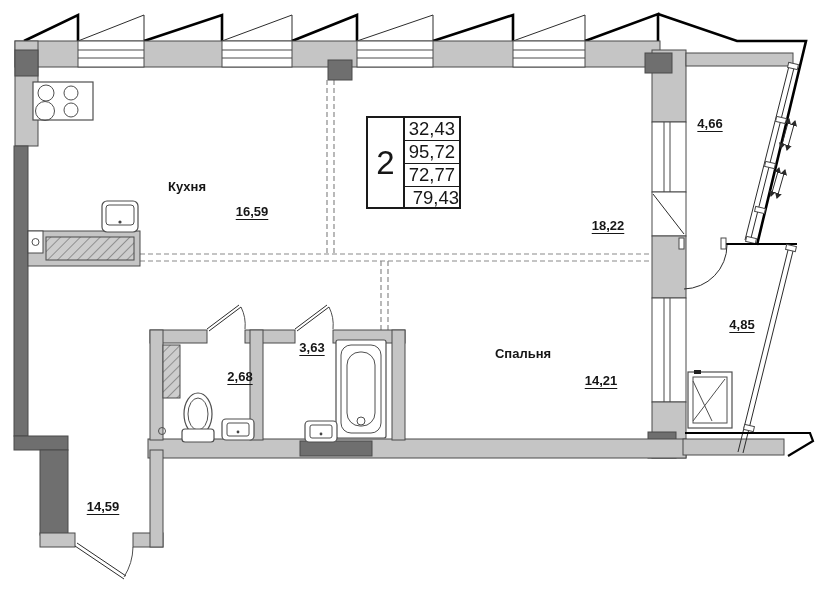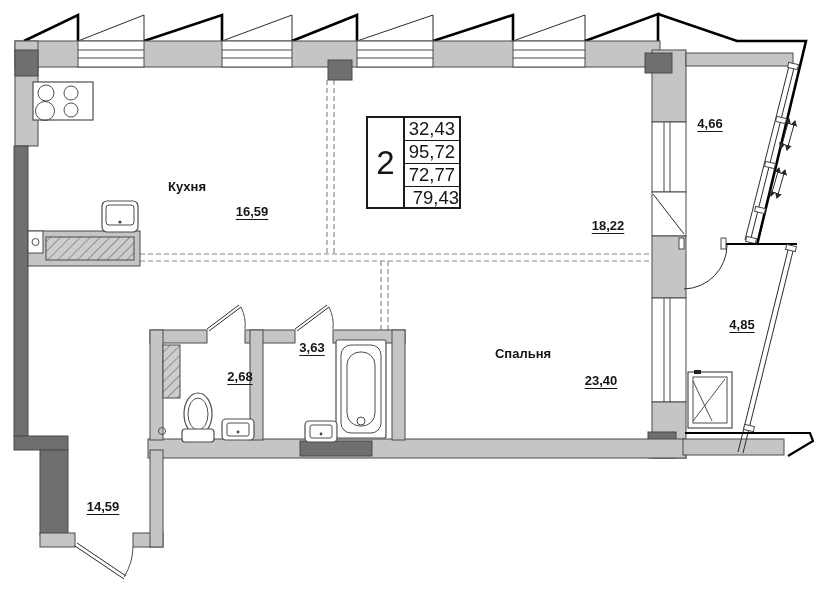--- a/index.html
+++ b/index.html
@@ -245,20 +245,20 @@
     <div class="stamp-row">95,72</div>
     <div class="stamp-row bold">72,77</div>
     <div class="stamp-row bold last">79,43</div>
   </div>
 </div>
 
 <div class="lbl" style="left:187px;top:157px;margin-top:22px;">Кухня</div>
 <div class="lbl area" style="left:252px;top:204px;">16,59</div>
 <div class="lbl area" style="left:608px;top:218px;">18,22</div>
 <div class="lbl" style="left:523px;top:346px;">Спальня</div>
-<div class="lbl area" style="left:601px;top:373px;">23,40</div>
+<div class="lbl area" style="left:601px;top:373px;">14,21</div>
 <div class="lbl area" style="left:240px;top:340px;margin-top:29px;">2,68</div>
 <div class="lbl area" style="left:312px;top:340px;">3,63</div>
 <div class="lbl area" style="left:710px;top:116px;">4,66</div>
 <div class="lbl area" style="left:714px;top:317px;margin-left:28px;">4,85</div>
 <div class="lbl area" style="left:103px;top:499px;">14,59</div>
 
 </div>
 
 </body></html>

